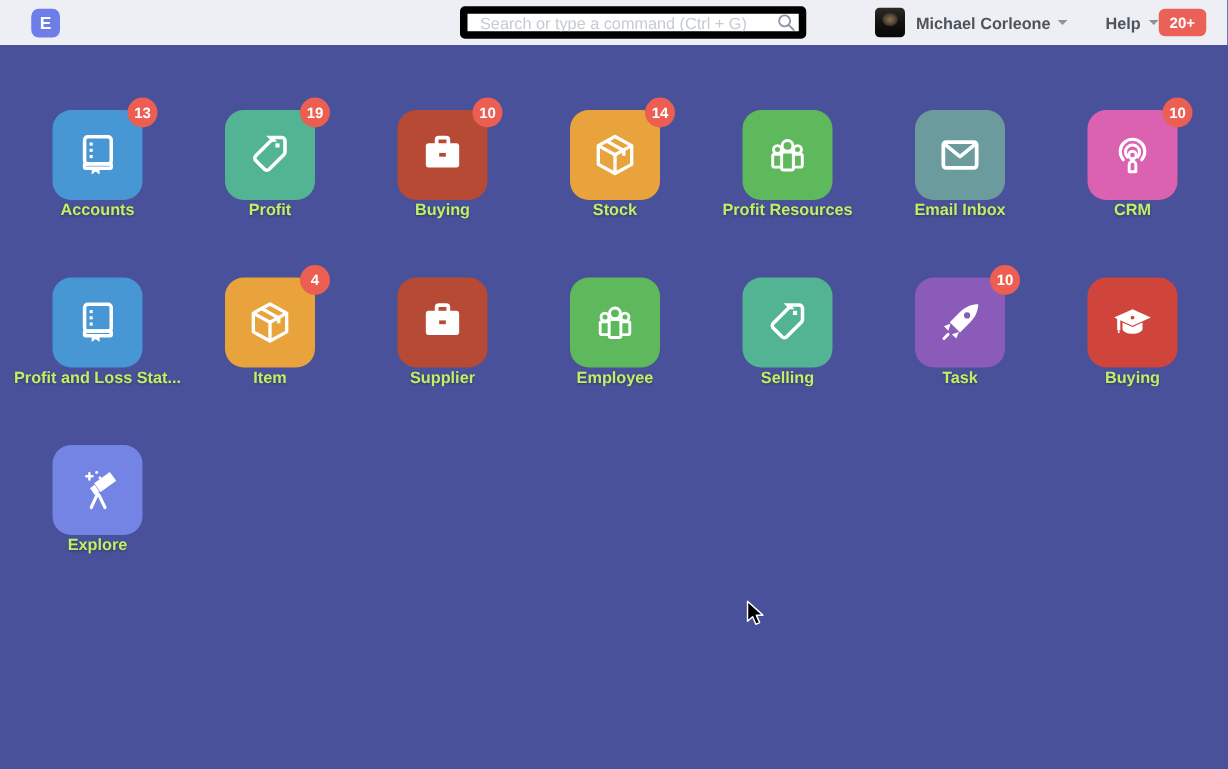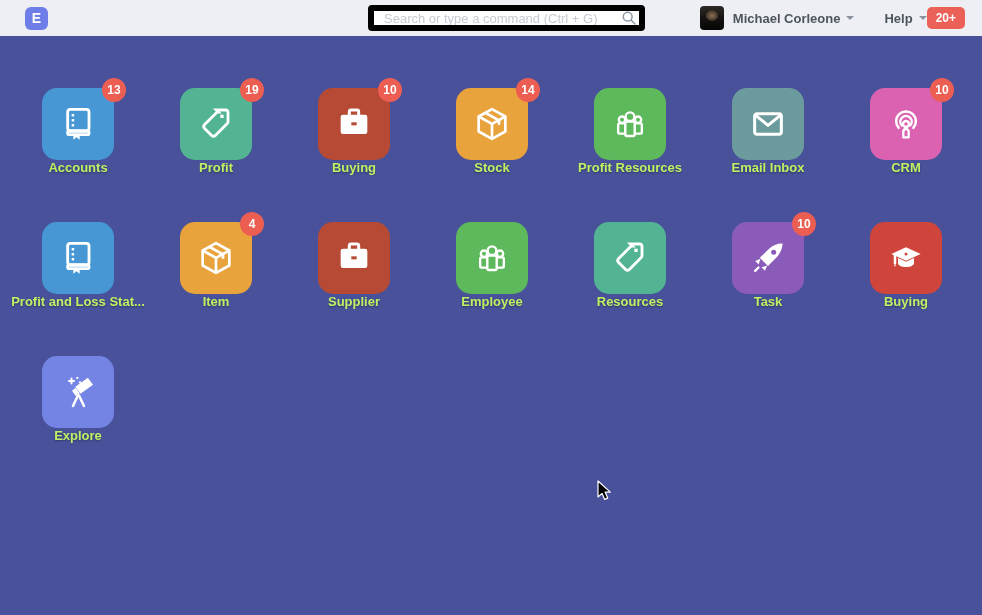--- a/index.html
+++ b/index.html
@@ -376,21 +376,21 @@
   </div>
       <div class="cell" style="--tile: #52b492;">
     <div class="tile-wrap">
       <div class="app-icon">
         <svg>
               <use href="#tag-icon"></use>
             </svg>
       </div>
 
     </div>
-    <div class="tile-label">Resources</div>
+    <div class="tile-label">Selling</div>
   </div>
       <div class="cell" style="--tile: #8a5bb8;">
     <div class="tile-wrap">
       <div class="app-icon">
         <svg>
               <use href="#rocket-icon"></use>
             </svg>
       </div>
       <div class="badge">10</div>
     </div>

